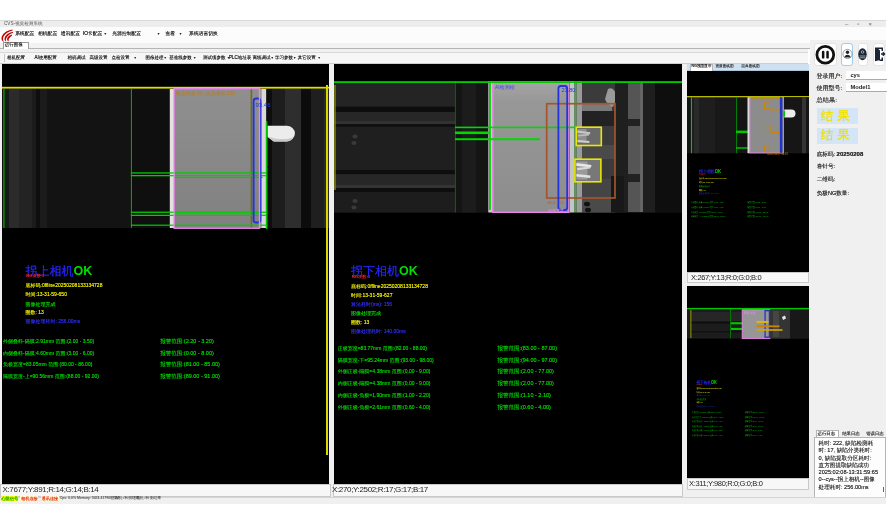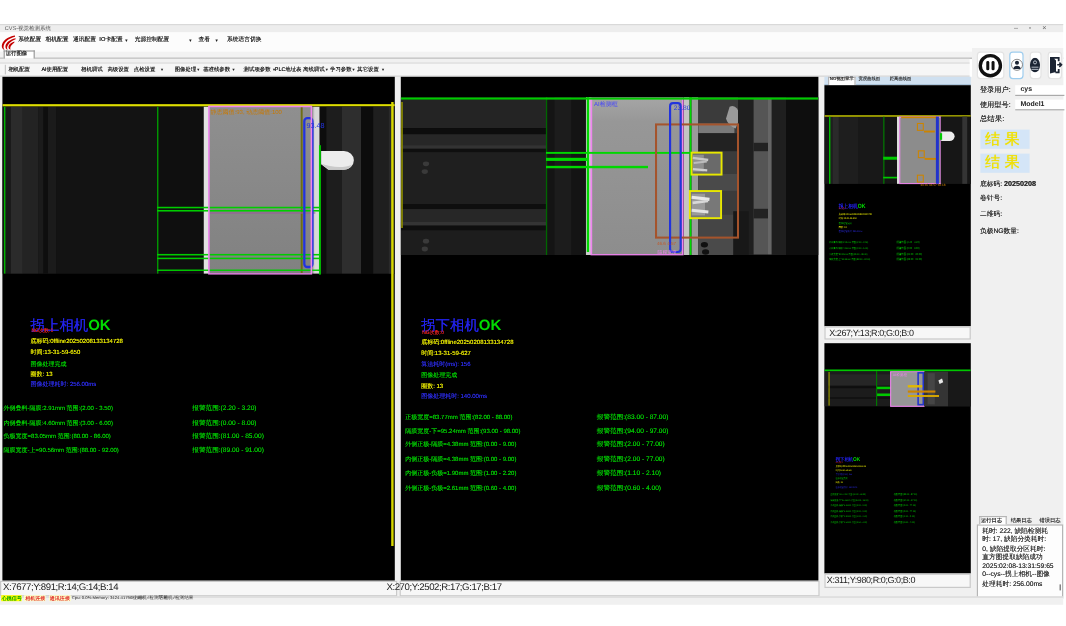--- a/index.html
+++ b/index.html
@@ -242,21 +242,21 @@
 <div class="t ci g" style="left:497.4px;top:346px;font-size:5.5px">报警范围:(83.00 - 87.00)</div>
 <div class="t ci g" style="left:497.4px;top:357.5px;font-size:5.5px">报警范围:(94.00 - 97.00)</div>
 <div class="t ci g" style="left:497.4px;top:369px;font-size:5.5px">报警范围:(2.00 - 77.00)</div>
 <div class="t ci g" style="left:497.4px;top:380.9px;font-size:5.5px">报警范围:(2.00 - 77.00)</div>
 <div class="t ci g" style="left:497.4px;top:392.8px;font-size:5.5px">报警范围:(1.10 - 2.10)</div>
 <div class="t ci g" style="left:497.4px;top:404.7px;font-size:5.5px">报警范围:(0.60 - 4.00)</div>
 
 <div class="a" style="left:0;top:483.5px;width:331px;height:13.5px;background:#f7f7f7;border:1px solid #c9c9c9"></div>
 <div class="t" style="left:2.5px;top:485.8px;font-size:8px;letter-spacing:-0.35px;color:#222">X:7677;Y:891;R:14;G:14;B:14</div>
 <div class="a" style="left:333px;top:483.5px;width:350px;height:13.5px;background:#f7f7f7;border:1px solid #c9c9c9"></div>
-<div class="t" style="left:322px;top:485.8px;font-size:8px;letter-spacing:-0.35px;color:#222">X:270;Y:2502;R:17;G:17;B:17</div>
+<div class="t" style="left:332px;top:485.8px;font-size:8px;letter-spacing:-0.35px;color:#222">X:270;Y:2502;R:17;G:17;B:17</div>
 
 <div class="a" style="left:687px;top:63.5px;width:122px;height:7.5px;background:#cfe0f0;border-bottom:1px solid #aac4da"></div>
 <div class="a" style="left:689.5px;top:63.5px;width:23px;height:7.5px;background:#fff;border:1px solid #b5b5b5;border-bottom:none"></div>
 <div class="t ci" style="left:691.5px;top:65.2px;font-size:3.6px;color:#222">NG视图显示</div>
 <div class="t ci" style="left:715.5px;top:65.2px;font-size:3.6px;color:#333">宽度曲线图</div>
 <div class="t ci" style="left:741.5px;top:65.2px;font-size:3.6px;color:#333">距离曲线图</div>
 <div class="a" style="left:687px;top:71px;width:122px;height:200.5px;background:#000"></div>
 <div class="a" style="left:687px;top:271.5px;width:122px;height:11.5px;background:#f7f7f7;border:1px solid #c9c9c9"></div>
 <div class="t" style="left:691px;top:273.8px;font-size:7.5px;letter-spacing:-0.35px;color:#222">X:267;Y:13;R:0;G:0;B:0</div>
 <div class="a" style="left:687px;top:286px;width:122px;height:191.5px;background:#000"></div>

